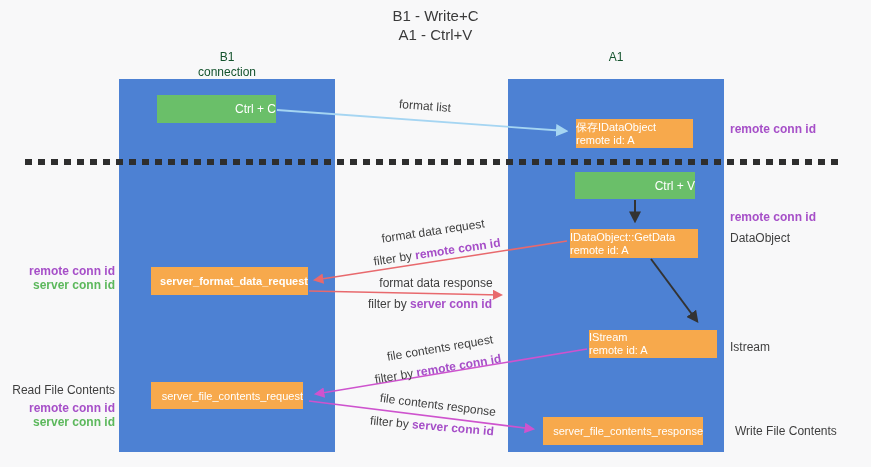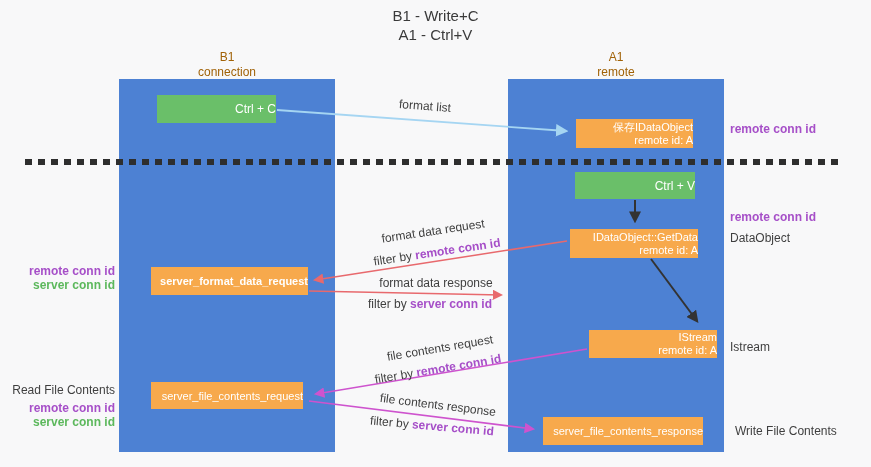--- a/index.html
+++ b/index.html
@@ -1,26 +1,26 @@
 <!DOCTYPE html>
 <html><head>
 <meta charset="utf-8">
 <style>
   html,body{margin:0;padding:0;background:#f8f8f9;}
   .stage{position:relative;width:871px;height:467px;background:#f8f8f9;overflow:hidden;
          font-family:"Liberation Sans","DejaVu Sans",sans-serif;color:#3f3f3f;}
   .abs{position:absolute;}
   .title{top:6px;left:0;width:100%;text-align:center;font-size:15px;line-height:19px;color:#3a3a3a;}
-  .lane-header{text-align:center;font-size:12px;line-height:15px;color:#a16207;}
+  .lane-header{text-align:center;font-size:12px;line-height:15px;color:#14532d;}
   .lane{background:#4d81d3;}
   .node{box-sizing:border-box;text-align:center;color:#fff;}
   .green{background:#6abf69;font-size:12px;}
   .orange{background:#f7a94c;font-size:11px;}
   .one-line{display:flex;align-items:center;justify-content:flex-end;}
-  .two-line{display:flex;flex-direction:column;align-items:flex-end;justify-content:center;line-height:13px;}
+  .two-line{display:flex;flex-direction:column;align-items:flex-start;justify-content:center;line-height:13px;}
   .dashed{background:repeating-linear-gradient(to right,#2e2e2e 0 7px,transparent 7px 13px);}
   .edge-label{font-size:12px;white-space:nowrap;transform-origin:center;color:#3f3f3f;}
   .centered{transform:translateX(-50%);}
   .side-label{font-size:12px;white-space:nowrap;}
   .purple{color:#a64fc8;font-weight:bold;}
   .greenlbl{color:#5cb85c;font-weight:bold;}
   .dark{color:#3f3f3f;}
   .right-align{text-align:right;}
   svg.arrows{position:absolute;top:0;left:0;pointer-events:none;}
 </style>
@@ -33,21 +33,20 @@
     <div>B1 - Write+C</div>
     <div>A1 - Ctrl+V</div>
   </div>
 
   <div class="abs lane-header" style="left:119px;top:50px;width:216px;">
     <div>B1</div>
     <div>connection</div>
   </div>
   <div class="abs lane-header" style="left:508px;top:50px;width:216px;">
     <div>A1</div>
-    <div>remote</div>
   </div>
 
   <div class="abs lane" style="left:119px;top:79px;width:216px;height:373px;"></div>
   <div class="abs lane" style="left:508px;top:79px;width:216px;height:373px;"></div>
 
   <div class="abs dashed" style="left:25px;top:159px;width:818px;height:6px;"></div>
 
   <svg class="arrows" width="871" height="467">
     <defs>
       <marker id="m-blue" viewBox="0 0 10 10" refX="8" refY="5" markerWidth="7" markerHeight="7" orient="auto-start-reverse">

